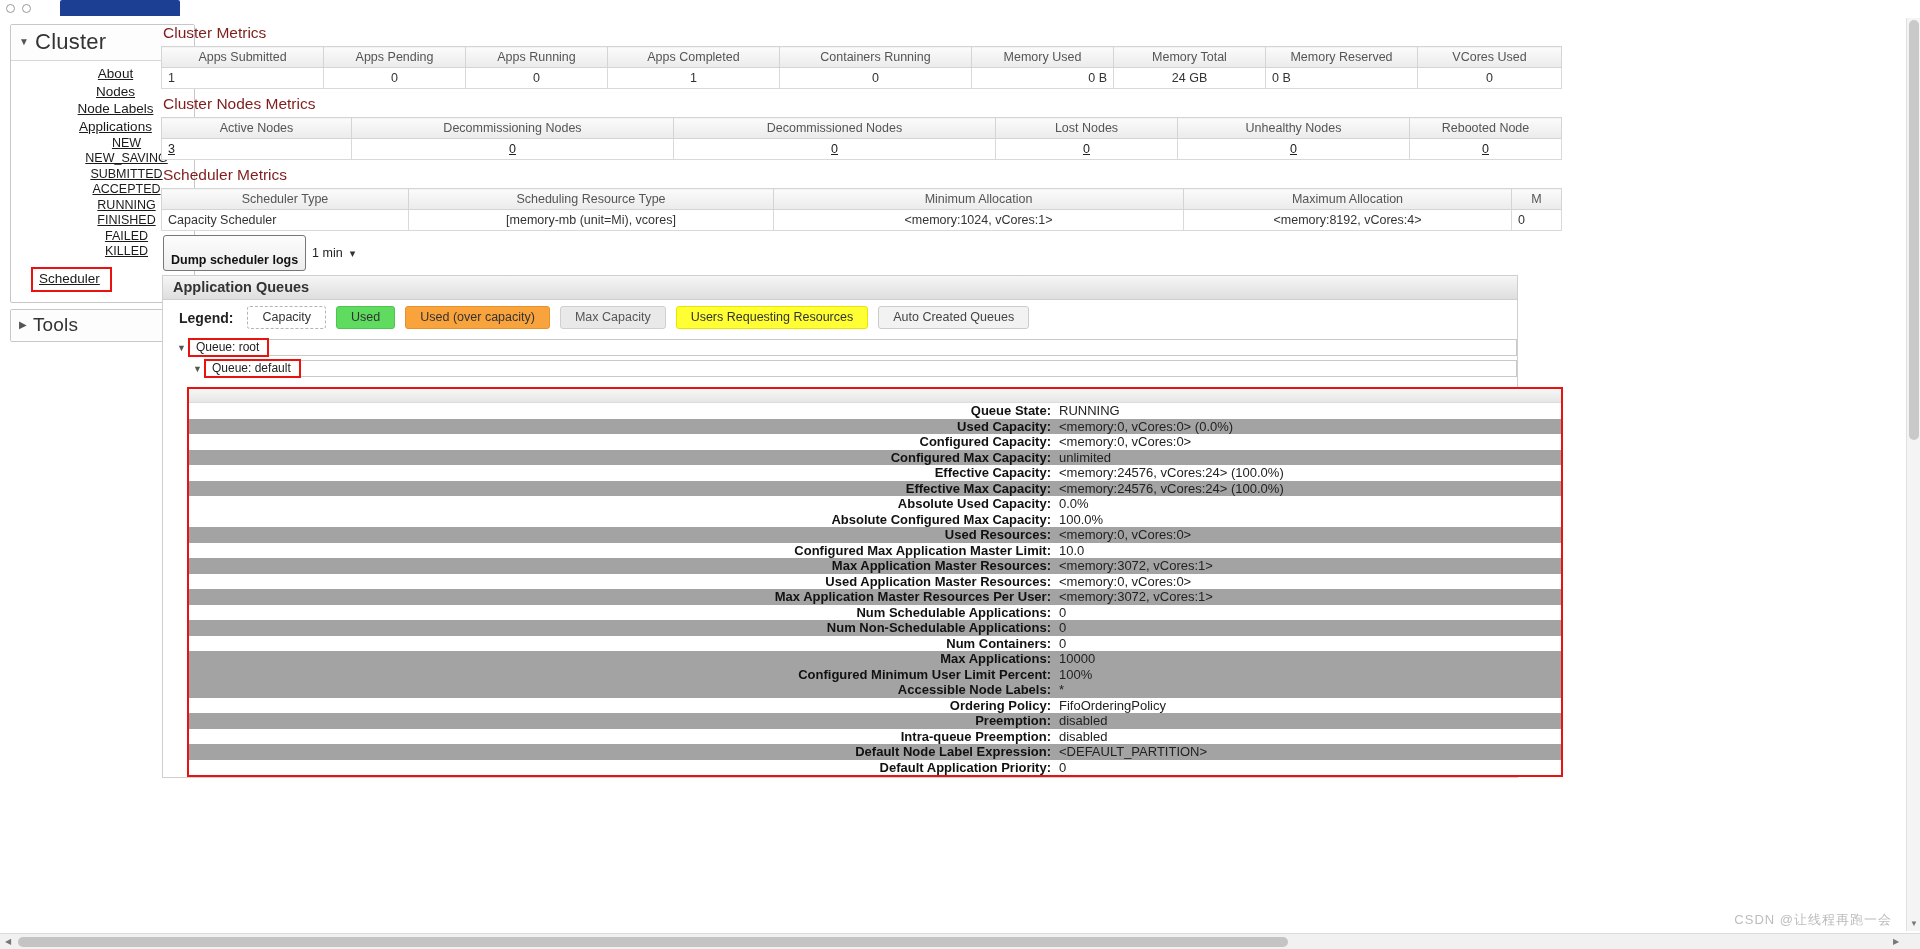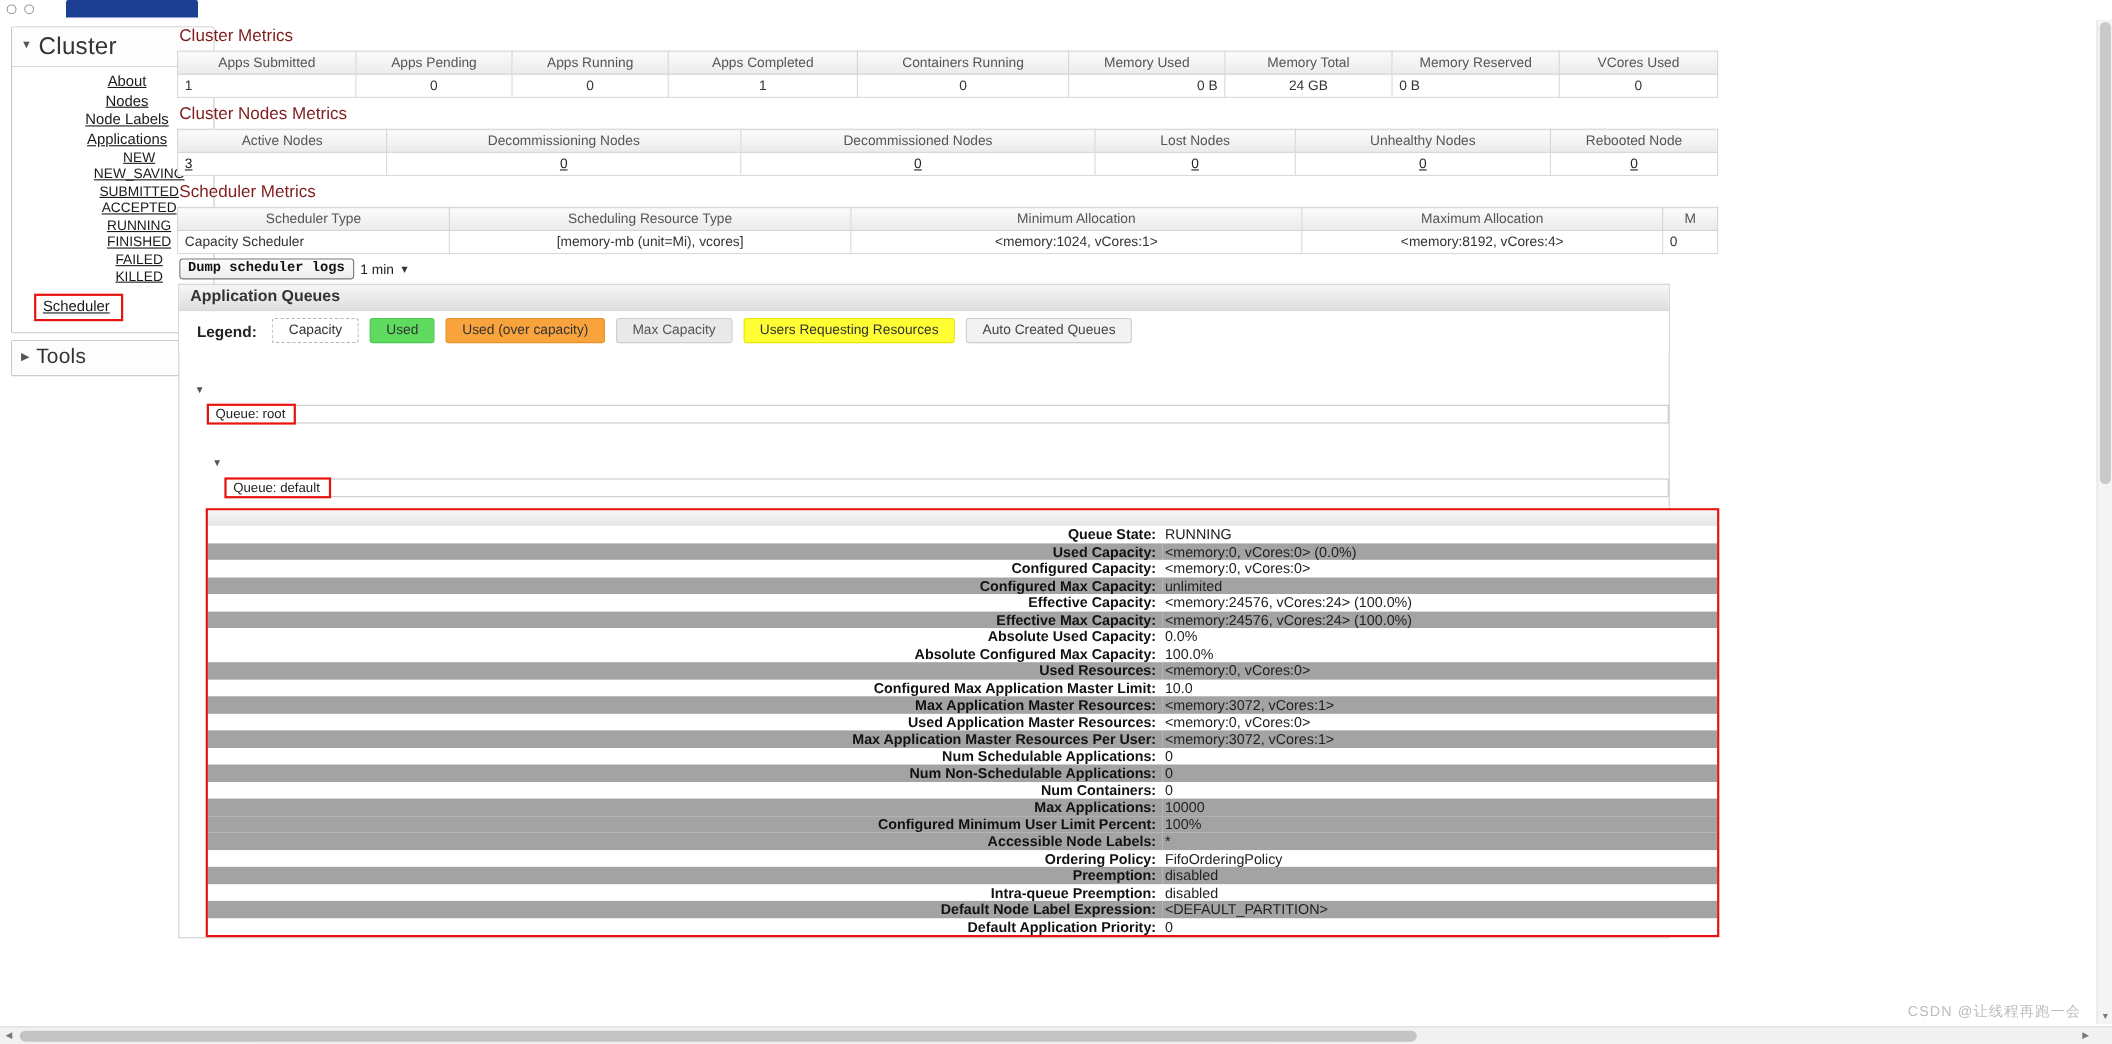--- a/index.html
+++ b/index.html
@@ -159,28 +159,28 @@
   }
 
   
   .dump-row {
     margin: 4px 0 4px 2px;
     display: flex;
     align-items: center;
     gap: 6px;
   }
   .dump-btn {
-    font-family: Liberation Mono, monospace;
+    font-family: Liberation Sans, sans-serif;
     font-size: 12.5px;
     font-weight: bold;
     color: #111;
     background: linear-gradient(to bottom,#fdfdfd,#ededed);
     border: 1px solid #777;
     border-radius: 3px;
-    padding: 0 7px 3px 7px;
+    padding: 17px 7px 3px 7px;
     cursor: pointer;
   }
   .dump-select {
     font-size: 12.5px;
     color: #222;
     border: none;
     background: transparent;
     display: flex;
     align-items: center;
     gap: 7px;
@@ -245,21 +245,20 @@
     flex: 0 0 11px;
   }
   .q-bar {
     position: relative;
     height: 17px;
     border: 1px solid #c9c9c9;
     background: #ffffff;
     flex: 1 1 auto;
     display: flex;
     align-items: flex-end;
-    margin-top: 46px;
   }
   .q-chip {
     display: inline-block;
     font-size: 12px;
     color: #222;
     padding: 1px 9px 2px 9px;
     background: #fff;
     white-space: nowrap;
   }
   .q-chip.boxed {

